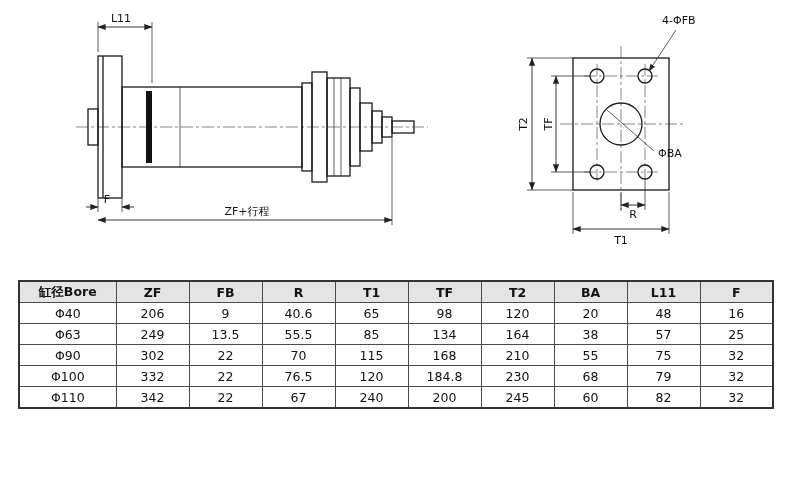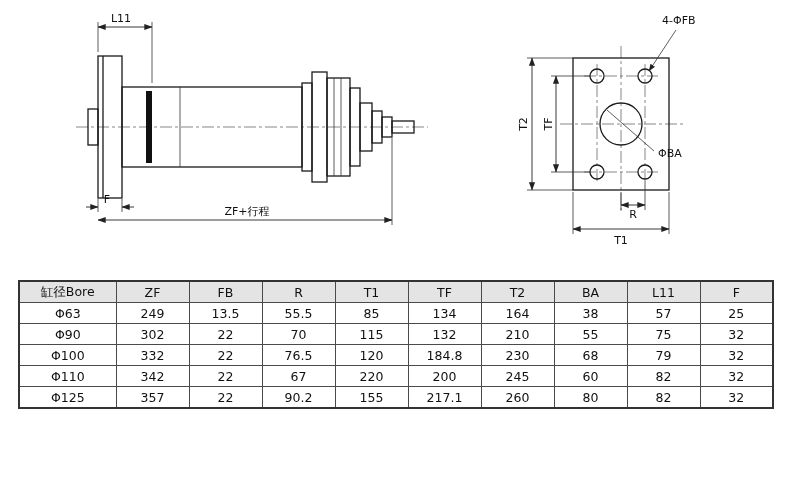--- a/index.html
+++ b/index.html
@@ -16,21 +16,21 @@
   .cl      { stroke:#555;    stroke-width:0.7; fill:none; stroke-dasharray:12 3 3 3; }
   .dim-text { font-size:11px; fill:#111; }
   table.dims {
     border-collapse:collapse; table-layout:fixed;
     width:754px; margin:6px 18px 0 18px; border:2px solid #333;
   }
   .dims th, .dims td {
     border:1px solid #4a4a4a; text-align:center; vertical-align:middle;
     font-size:12.5px; padding:1px 0; height:18px; overflow:hidden; white-space:nowrap;
   }
-  .dims thead th { background:#e4e4e4; font-weight:normal; }
+  .dims thead th { background:#e4e4e4; font-weight:bold; }
   .dims tbody td { background:#ffffff; }
 </style>
 </head>
 <body>
 
 <div class="drawing-wrap">
 <svg viewBox="0 0 790 274" width="790" height="274" xmlns="http://www.w3.org/2000/svg">
   <defs>
     <marker id="arrow" viewBox="0 0 10 10" refX="9.5" refY="5" markerWidth="9" markerHeight="9" orient="auto-start-reverse">
       <path d="M0,1.2 L10,5 L0,8.8 z" fill="#222"></path>
@@ -164,38 +164,50 @@
       <th>T1</th>
       <th>TF</th>
       <th>T2</th>
       <th>BA</th>
       <th>L11</th>
       <th>F</th>
     </tr>
   </thead>
   <tbody>
     <tr>
+      <td>Φ40</td>
+      <td>206</td>
+      <td>9</td>
+      <td>40.6</td>
+      <td>65</td>
+      <td>98</td>
+      <td>120</td>
+      <td>20</td>
+      <td>48</td>
+      <td>16</td>
+    </tr>
+    <tr>
       <td>Φ63</td>
       <td>249</td>
       <td>13.5</td>
       <td>55.5</td>
       <td>85</td>
       <td>134</td>
       <td>164</td>
       <td>38</td>
       <td>57</td>
       <td>25</td>
     </tr>
     <tr>
       <td>Φ90</td>
       <td>302</td>
       <td>22</td>
       <td>70</td>
       <td>115</td>
-      <td>132</td>
+      <td>168</td>
       <td>210</td>
       <td>55</td>
       <td>75</td>
       <td>32</td>
     </tr>
     <tr>
       <td>Φ100</td>
       <td>332</td>
       <td>22</td>
       <td>76.5</td>
@@ -204,33 +216,21 @@
       <td>230</td>
       <td>68</td>
       <td>79</td>
       <td>32</td>
     </tr>
     <tr>
       <td>Φ110</td>
       <td>342</td>
       <td>22</td>
       <td>67</td>
-      <td>220</td>
+      <td>240</td>
       <td>200</td>
       <td>245</td>
       <td>60</td>
       <td>82</td>
       <td>32</td>
     </tr>
-    <tr>
-      <td>Φ125</td>
-      <td>357</td>
-      <td>22</td>
-      <td>90.2</td>
-      <td>155</td>
-      <td>217.1</td>
-      <td>260</td>
-      <td>80</td>
-      <td>82</td>
-      <td>32</td>
-    </tr>
   </tbody>
 </table>
 
 </body></html>

